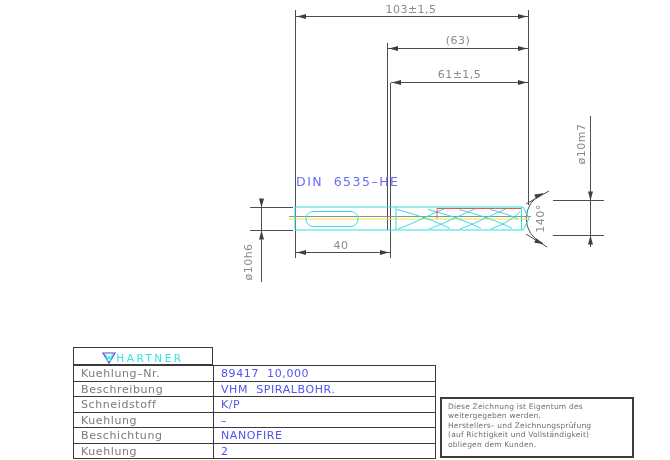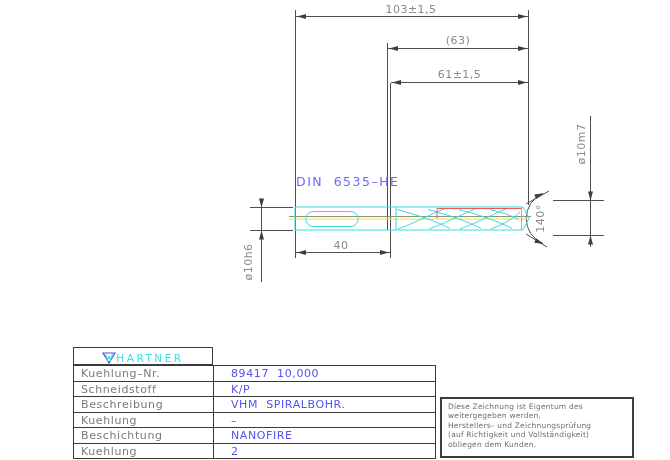--- a/index.html
+++ b/index.html
@@ -16,21 +16,21 @@
   .titleblock { position:absolute; left:73px; top:347px; width:363px; }
   .tb-header { width:140px; height:18px; border:1px solid #3a3a3a;
                display:flex; align-items:flex-end; justify-content:center; }
   .brand { color:#35e3e9; font-size:10.5px; letter-spacing:2.5px; }
   .tb-rows { width:363px; border:1px solid #3a3a3a; border-top:none; }
   .tb-row { display:flex; height:15.5px; border-top:1px solid #3a3a3a; }
   .tb-row:first-child { border-top:1px solid #3a3a3a; }
   .tb-label { width:139px; font-size:11px; color:#7a7a7a; letter-spacing:0.6px;
               padding:1px 0 0 7px; overflow:hidden; }
   .tb-value { flex:1; border-left:1px solid #3a3a3a; font-size:11px; color:#5353ef;
-              letter-spacing:0.6px; word-spacing:4px; padding:1px 0 0 17px; overflow:hidden; }
+              letter-spacing:0.6px; word-spacing:4px; padding:1px 0 0 7px; overflow:hidden; }
 
   
   .notebox { position:absolute; left:440px; top:397px; width:194px; height:61px;
              border:2px solid #3c3c3c; padding:3px 4px 2px 6px; background:#fff; }
   .noteline { font-size:7.5px; line-height:9.4px; color:#6e6e6e; letter-spacing:0.2px;
               white-space:nowrap; }
 </style>
 </head>
 <body>
 
@@ -120,26 +120,26 @@
         <path d="M3.5 2 L5.5 8 L7 4 L8.5 8 L10.5 2" fill="none" stroke="#35e3e9" stroke-width="1.1"></path>
       </svg>
       <span class="brand">HARTNER</span>
     </div>
     <div class="tb-rows">
       <div class="tb-row">
         <div class="tb-label">Kuehlung–Nr.</div>
         <div class="tb-value">89417 10,000</div>
       </div>
       <div class="tb-row">
+        <div class="tb-label">Beschreibung</div>
+        <div class="tb-value">VHM SPIRALBOHR.</div>
+      </div>
+      <div class="tb-row">
         <div class="tb-label">Schneidstoff</div>
         <div class="tb-value">K/P</div>
-      </div>
-      <div class="tb-row">
-        <div class="tb-label">Beschreibung</div>
-        <div class="tb-value">VHM SPIRALBOHR.</div>
       </div>
       <div class="tb-row">
         <div class="tb-label">Kuehlung</div>
         <div class="tb-value">–</div>
       </div>
       <div class="tb-row">
         <div class="tb-label">Beschichtung</div>
         <div class="tb-value">NANOFIRE</div>
       </div>
       <div class="tb-row">

